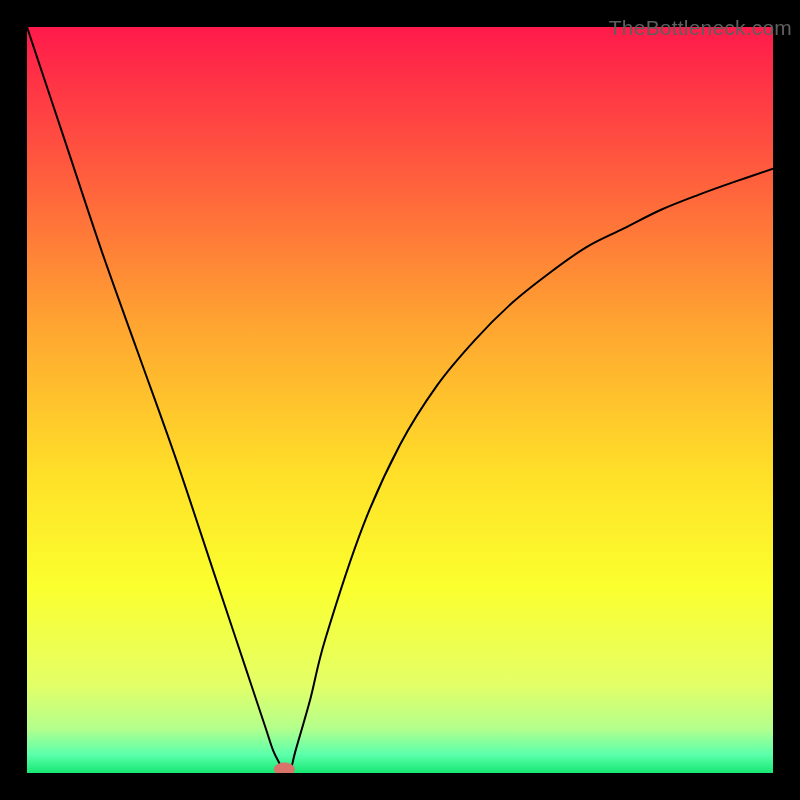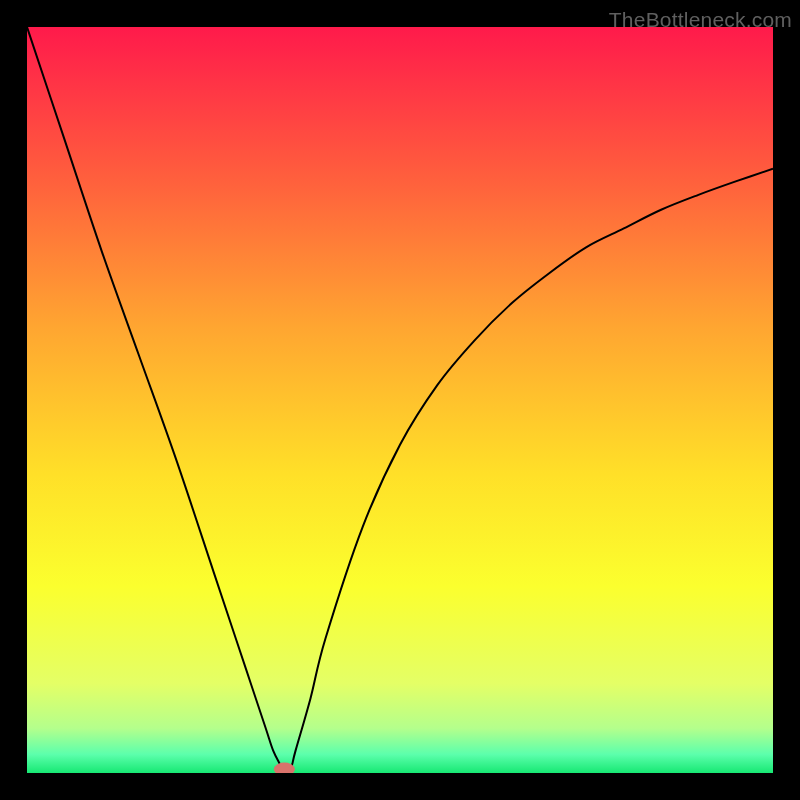--- a/index.html
+++ b/index.html
@@ -12,21 +12,21 @@
     font-family: Arial, Helvetica, sans-serif;
   }
   .frame {
     position: relative;
     width: 800px;
     height: 800px;
     background: #000;
   }
   .watermark {
     position: absolute;
-    top: 8px;
+    top: 16px;
     right: 8px;
     color: #5f5f5f;
     font-size: 21px;
     font-weight: 500;
     letter-spacing: 0.2px;
     z-index: 10;
     user-select: none;
   }
   .plot {
     position: absolute;

